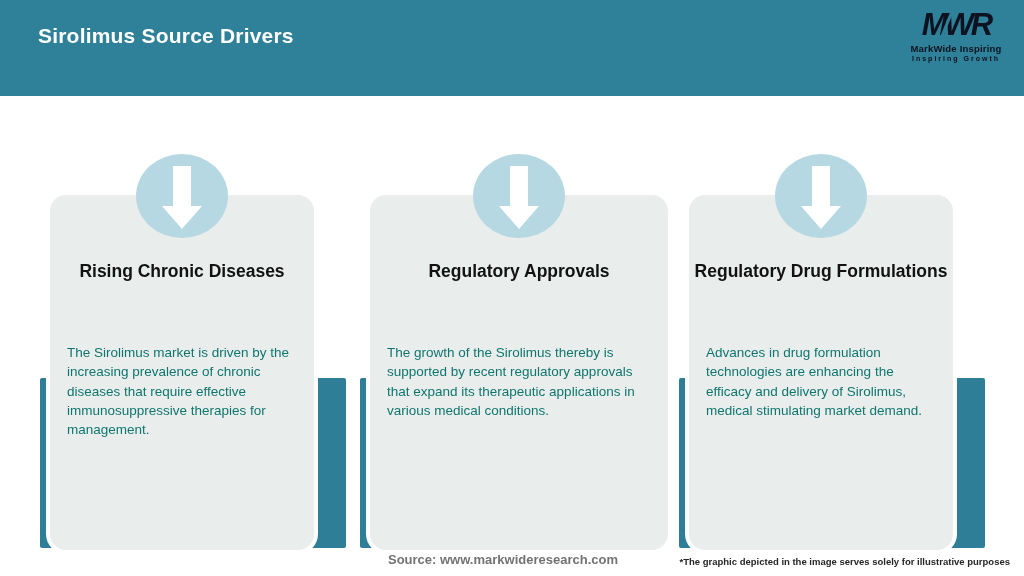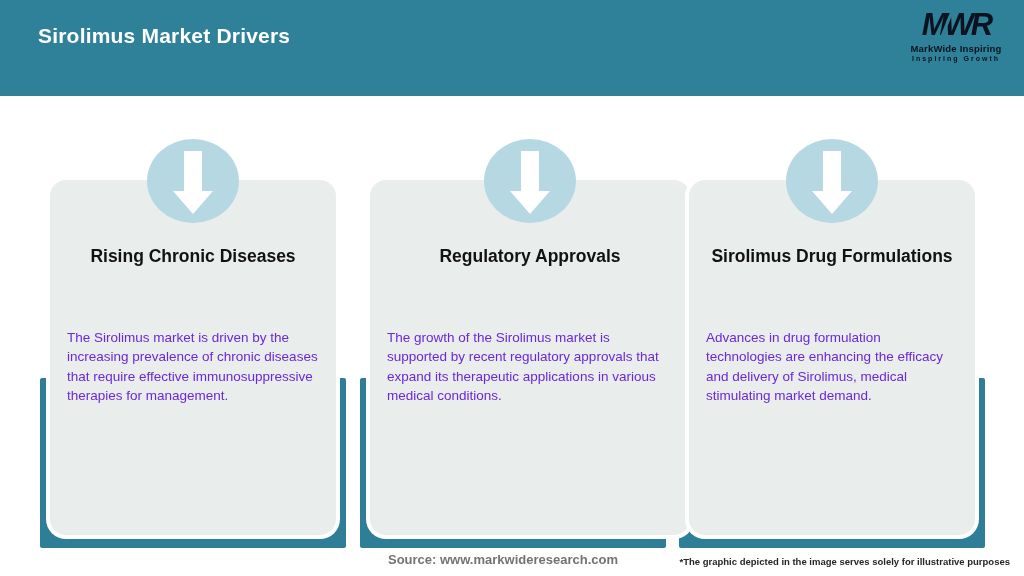--- a/index.html
+++ b/index.html
@@ -62,22 +62,22 @@
     width: 306px; height: 170px;
     background: #2D7E96;
     border-radius: 2px;
   }
   .backrect-0 { left: 40px; }
   .backrect-1 { left: 360px; }
   .backrect-2 { left: 679px; }
 
   
   .card {
-    position: absolute; top: 180px;
-    width: 286px; height: 355px;
+    position: absolute; top: 195px;
+    width: 264px; height: 355px;
     background: #E9EDEC;
     border-radius: 16px;
     box-shadow: 0 0 0 4px #ffffff;
   }
   .card-0 { left: 50px; }
   .card-1 { left: 370px; padding-left: 34px; }
   .card-2 { left: 689px; }
 
   .circle {
     position: absolute; top: -41px; left: 50%;
@@ -93,21 +93,21 @@
     position: absolute; top: 66px; left: 0;
     width: 100%; margin: 0;
     text-align: center;
     font-size: 17.5px; font-weight: bold;
     color: #121212;
   }
   .card-body {
     position: absolute; top: 148px; left: 17px; right: 17px;
     margin: 0;
     font-size: 13.5px; line-height: 1.43;
-    color: #6d28d9;
+    color: #0f766e;
     text-align: left;
   }
 
   
   .source {
     position: absolute; left: 343px; top: 552px;
     width: 320px; text-align: center;
     font-size: 13px; font-weight: bold;
     color: #737373;
   }
@@ -117,21 +117,21 @@
     color: #262626;
     margin-left: 16px;
   }
 </style>
 </head>
 <body>
 
 <div class="page">
 
   <header class="header">
-    <h1 class="page-title">Sirolimus Market Drivers</h1>
+    <h1 class="page-title">Sirolimus Source Drivers</h1>
     <div class="logo">
       <div class="mwr-wrap">
         <div class="mwr-text">MWR</div>
         <span class="mwr-slash"></span>
       </div>
       <div class="logo-name">MarkWide Inspiring</div>
       <div class="logo-tagline">Inspiring Growth</div>
     </div>
   </header>
 
@@ -149,29 +149,29 @@
     <p class="card-body">The Sirolimus market is driven by the increasing prevalence of chronic diseases that require effective immunosuppressive therapies for management.</p>
   </section>
 
   <section class="card card-1">
     <div class="circle">
       <svg width="42" height="64" viewBox="0 0 42 64">
         <polygon points="12,0 30,0 30,40 41,40 21,63 1,40 12,40" fill="#ffffff"></polygon>
       </svg>
     </div>
     <h2 class="card-title">Regulatory Approvals</h2>
-    <p class="card-body">The growth of the Sirolimus market is supported by recent regulatory approvals that expand its therapeutic applications in various medical conditions.</p>
+    <p class="card-body">The growth of the Sirolimus thereby is supported by recent regulatory approvals that expand its therapeutic applications in various medical conditions.</p>
   </section>
 
   <section class="card card-2">
     <div class="circle">
       <svg width="42" height="64" viewBox="0 0 42 64">
         <polygon points="12,0 30,0 30,40 41,40 21,63 1,40 12,40" fill="#ffffff"></polygon>
       </svg>
     </div>
-    <h2 class="card-title">Sirolimus Drug Formulations</h2>
+    <h2 class="card-title">Regulatory Drug Formulations</h2>
     <p class="card-body">Advances in drug formulation technologies are enhancing the efficacy and delivery of Sirolimus, medical stimulating market demand.</p>
   </section>
 
   <div class="source">Source: www.markwideresearch.com</div>
   <div class="disclaimer">*The graphic depicted in the image serves solely for illustrative purposes</div>
 
 </div>
 
 </body></html>

